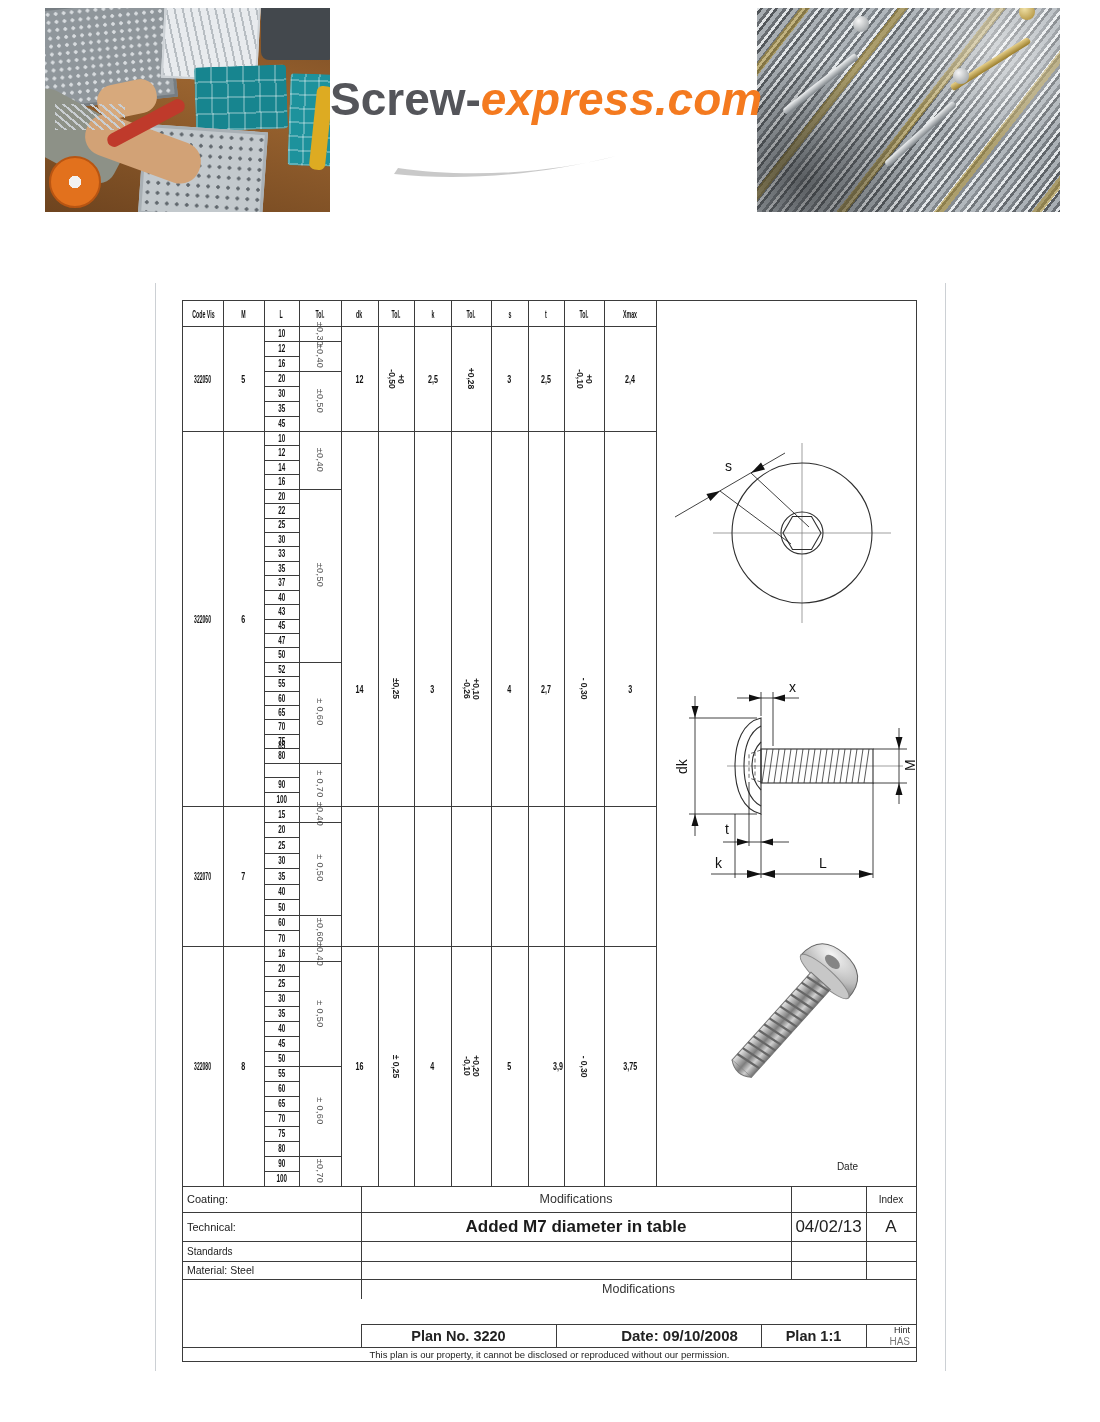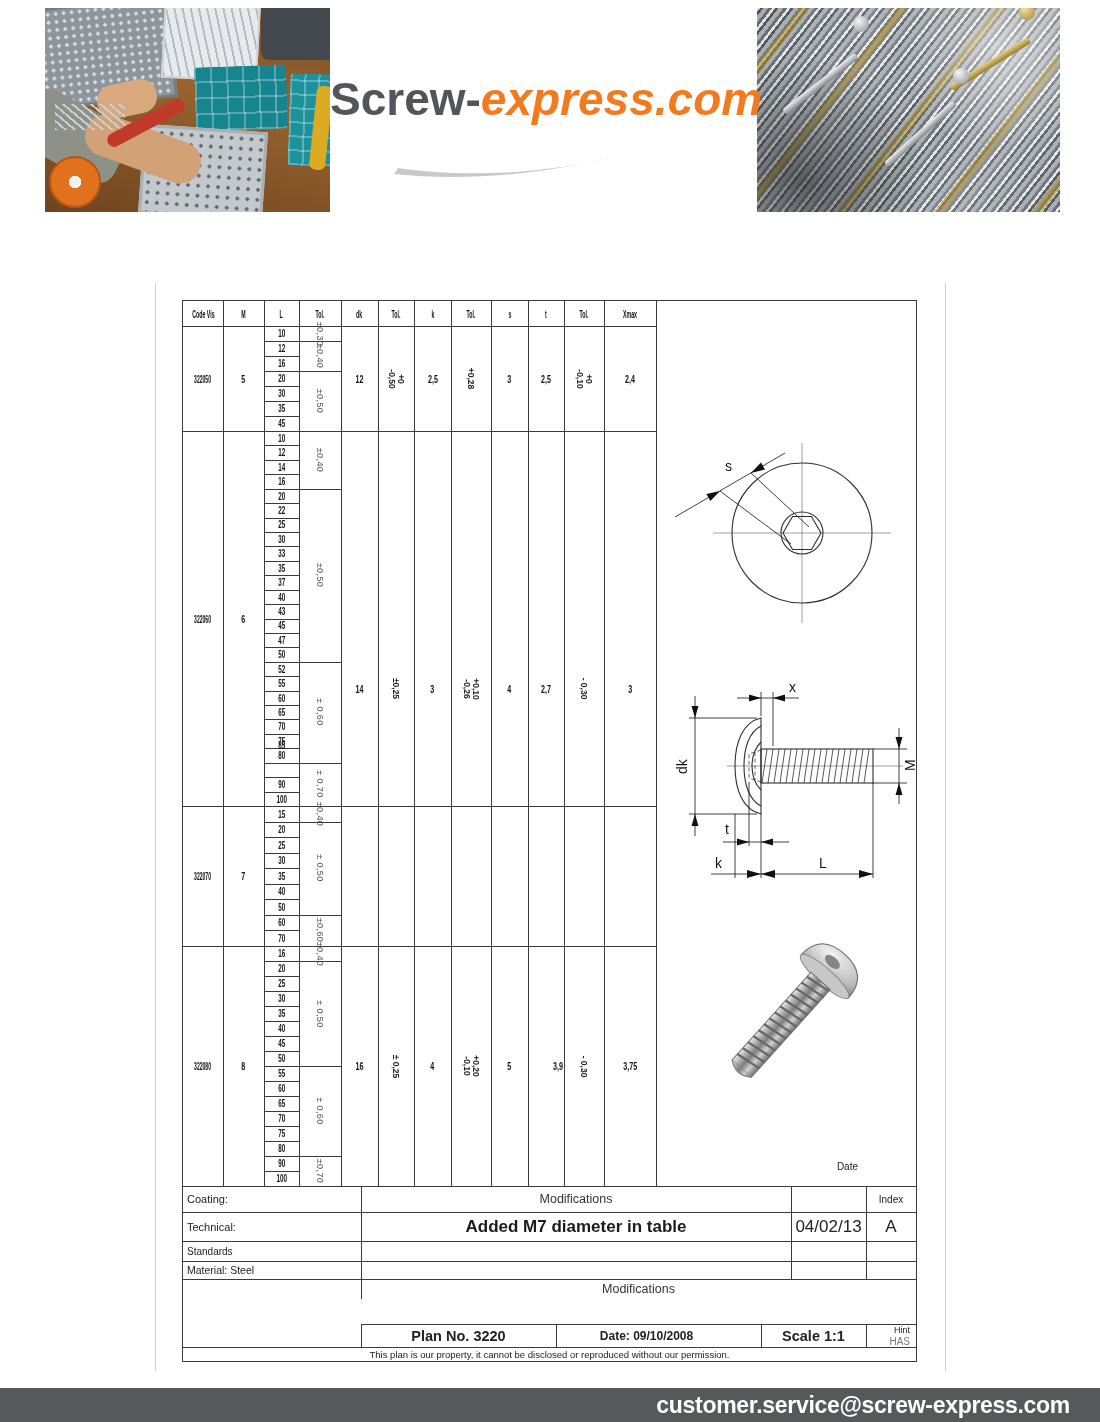--- a/index.html
+++ b/index.html
@@ -80,21 +80,21 @@
   #index-h{left:683px;top:885px;width:50px;height:26px;font-size:10px;}
   #treat{left:4px;top:911px;width:170px;height:29px;font-size:11px;}
   #mod-entry{left:178px;top:911px;width:430px;height:29px;font-size:17px;font-weight:600;color:#1b1b1b;}
   #mod-date{left:608px;top:911px;width:75px;height:29px;font-size:17px;}
   #mod-index{left:683px;top:911px;width:50px;height:29px;font-size:17px;}
   #standards{left:4px;top:940px;width:170px;height:20px;font-size:10px;}
   #material{left:4px;top:960px;width:170px;height:18px;font-size:10.5px;}
   #mods-f{left:178px;top:978px;width:555px;height:20px;font-size:12.5px;color:#333;}
   #desig{left:178px;top:998px;width:555px;height:25px;font-size:17px;color:#1a1a1a;}
   #plan{left:178px;top:1023px;width:195px;height:23px;font-size:14.5px;font-weight:600;}
-  #datef{left:361px;top:1023px;width:205px;height:23px;font-size:12px;font-weight:600;}
+  #datef{left:394px;top:1023px;width:205px;height:23px;font-size:15px;font-weight:600;}
   #scale{left:578px;top:1023px;width:105px;height:23px;font-size:14.5px;font-weight:600;}
   #hint{left:683px;top:1023px;width:47px;height:12px;font-size:9px;padding-right:3px;box-sizing:border-box;}
   #has{left:683px;top:1034px;width:47px;height:12px;font-size:10px;color:#777;padding-right:3px;box-sizing:border-box;}
   #propnote{left:0;top:1046px;width:733px;height:14px;font-size:9.5px;color:#222;}
   
   #bottombar{position:absolute;left:0;top:1388px;width:1100px;height:34px;background:#57585a;
      display:flex;align-items:center;justify-content:flex-end;padding-right:30px;box-sizing:border-box;}
   #bottombar span{color:#fff;font-weight:700;font-size:23px;letter-spacing:-.3px;}
 </style>
 </head>
@@ -716,36 +716,33 @@
     <div class="tbx ctr" id="index-h">Index</div>
     <div class="tbx" id="treat">Technical:</div>
     <div class="tbx ctr" id="mod-entry">Added M7 diameter in table</div>
     <div class="tbx ctr" id="mod-date">04/02/13</div>
     <div class="tbx ctr" id="mod-index">A</div>
     <div class="tbx" id="standards">Standards</div>
     <div class="tbx" id="material">Material: Steel</div>
     <div class="tbx ctr" id="mods-f">Modifications</div>
     <div class="tbx ctr" id="plan">Plan No. 3220</div>
     <div class="tbx ctr" id="datef">Date: 09/10/2008</div>
-    <div class="tbx ctr" id="scale">Scale 1:1</div>
+    <div class="tbx ctr" id="scale">Plan 1:1</div>
     <div class="tbx rgt" id="hint">Hint</div>
     <div class="tbx rgt" id="has">HAS</div>
     <div class="tbx ctr" id="propnote">This plan is our property, it cannot be disclosed or reproduced without our permission.</div>
   <div class="hl" style="left: 0px; top: 885px; width: 733px; height: 1px;"></div>
       <div class="hl" style="left: 0px; top: 911px; width: 733px; height: 1px;"></div>
       <div class="hl" style="left: 0px; top: 940px; width: 733px; height: 1px;"></div>
       <div class="hl" style="left: 0px; top: 960px; width: 733px; height: 1px;"></div>
       <div class="hl" style="left: 0px; top: 978px; width: 733px; height: 1px;"></div>
       <div class="hl" style="left: 178px; top: 1023px; width: 555px; height: 1px;"></div>
       <div class="hl" style="left: 0px; top: 1046px; width: 733px; height: 1px;"></div>
       <div class="vl" style="left: 178px; top: 885px; width: 1px; height: 113px;"></div>
       <div class="vl" style="left: 178px; top: 1023px; width: 1px; height: 23px;"></div>
       <div class="vl" style="left: 608px; top: 885px; width: 1px; height: 93px;"></div>
       <div class="vl" style="left: 683px; top: 885px; width: 1px; height: 93px;"></div>
       <div class="vl" style="left: 373px; top: 1023px; width: 1px; height: 23px;"></div>
       <div class="vl" style="left: 578px; top: 1023px; width: 1px; height: 23px;"></div>
       <div class="vl" style="left: 683px; top: 1023px; width: 1px; height: 23px;"></div>
     </div>
 
-  <div id="bottombar">
-    <span>customer.service@screw-express.com</span>
-  </div>
 </div>
 
 </body></html>

